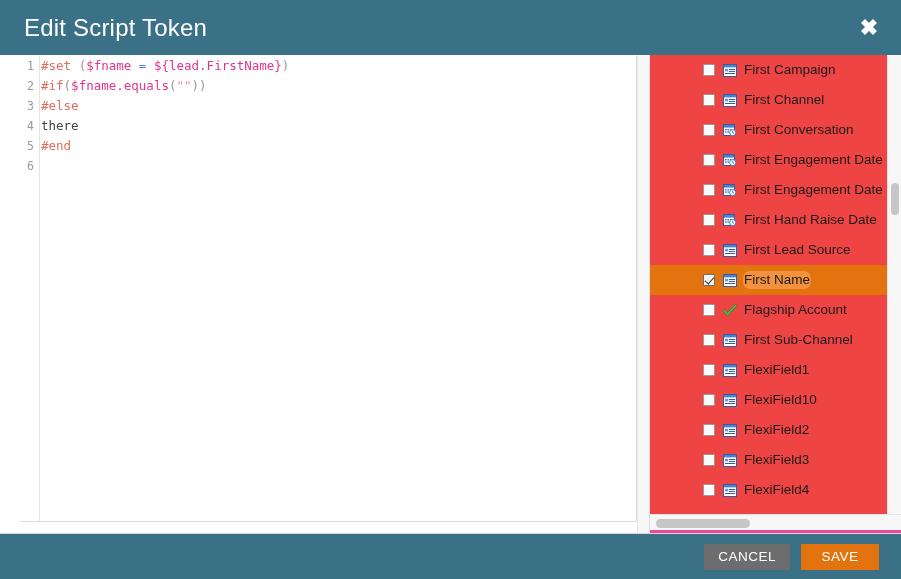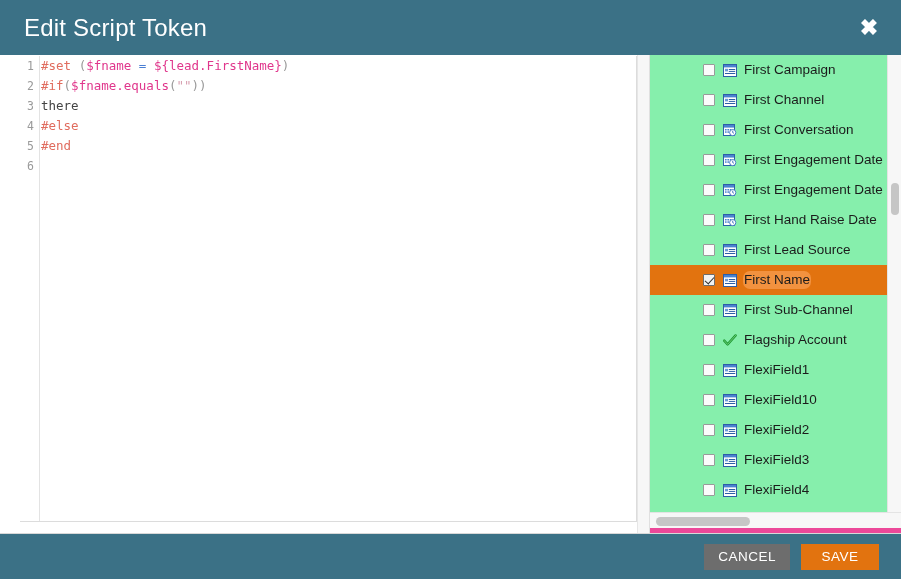--- a/index.html
+++ b/index.html
@@ -106,22 +106,22 @@
     background:#f7f7f7;
     border-left:1px solid #e6e6e6;
     border-right:1px solid #e0e0e0;
     box-sizing:border-box;
   }
 
   
   .list-panel{
     flex:1 1 auto;
     position:relative;
-    background:#86efac;
-    border-bottom:6px solid #ec4899;
+    background:#ef4444;
+    border-bottom:4px solid #ec4899;
     box-sizing:border-box;
     overflow:hidden;
   }
   .list-scroll{
     position:absolute;left:0;top:0;right:14px;bottom:16px;
     overflow:hidden;
   }
   .field-row{
     height:30px;
     display:flex;align-items:center;
@@ -241,22 +241,22 @@
             <div class="ln">1</div>
             <div class="ln">2</div>
             <div class="ln">3</div>
             <div class="ln">4</div>
             <div class="ln">5</div>
             <div class="ln">6</div>
           </div>
         <div class="code-area" id="codeArea">
             <div class="code-line"><span class="tok-directive">#set</span><span class="tok-punct"> (</span><span class="tok-var">$fname</span><span class="tok-plain"> </span><span class="tok-op">=</span><span class="tok-plain"> </span><span class="tok-var">${lead.FirstName}</span><span class="tok-punct">)</span></div>
             <div class="code-line"><span class="tok-directive">#if</span><span class="tok-punct">(</span><span class="tok-var">$fname.equals</span><span class="tok-punct">(</span><span class="tok-str">""</span><span class="tok-punct">))</span></div>
+            <div class="code-line"><span class="tok-directive">#else</span></div>
             <div class="code-line"><span class="tok-plain">there</span></div>
-            <div class="code-line"><span class="tok-directive">#else</span></div>
             <div class="code-line"><span class="tok-directive">#end</span></div>
           </div>
       </div>
     </div>
 
     <div class="mid-strip"></div>
 
     <div class="list-panel">
       <div class="list-scroll" id="fieldList">
           <div class="field-row">
@@ -371,36 +371,36 @@
               <rect x="2" y="4.8" width="3" height="2.6" fill="#6b9ad8"></rect>
               <rect x="5.8" y="5" width="6.4" height="1" fill="#2c5fa8"></rect>
               <rect x="5.8" y="6.9" width="6.4" height="1" fill="#2c5fa8"></rect>
               <rect x="2" y="9" width="10.2" height="1" fill="#2c5fa8"></rect>
             </svg>
             <span class="flabel">First Name</span>
           </div>
           <div class="field-row">
             <span class="cb"></span>
             <svg class="ficon" viewBox="0 0 14 13" xmlns="http://www.w3.org/2000/svg">
-              <rect x="0.5" y="0.5" width="13" height="12" fill="#ffffff" stroke="#2c5fa8"></rect>
-              <rect x="1" y="1" width="12" height="2.4" fill="#4a82d0"></rect>
-              <rect x="2" y="4.8" width="3" height="2.6" fill="#6b9ad8"></rect>
-              <rect x="5.8" y="5" width="6.4" height="1" fill="#2c5fa8"></rect>
-              <rect x="5.8" y="6.9" width="6.4" height="1" fill="#2c5fa8"></rect>
-              <rect x="2" y="9" width="10.2" height="1" fill="#2c5fa8"></rect>
-            </svg>
-            <span class="flabel">First Sub-Channel</span>
-          </div>
-          <div class="field-row">
-            <span class="cb"></span>
-            <svg class="ficon" viewBox="0 0 14 13" xmlns="http://www.w3.org/2000/svg">
               <path d="M1.2 6.6 L4.6 10.4 L12.6 1.4" stroke="#1e9a32" stroke-width="2.4" fill="none" stroke-linecap="round" stroke-linejoin="round"></path>
               <path d="M1.2 6.6 L4.6 10.4 L12.6 1.4" stroke="#7fd88c" stroke-width="0.8" fill="none" stroke-linecap="round" stroke-linejoin="round"></path>
             </svg>
             <span class="flabel">Flagship Account</span>
+          </div>
+          <div class="field-row">
+            <span class="cb"></span>
+            <svg class="ficon" viewBox="0 0 14 13" xmlns="http://www.w3.org/2000/svg">
+              <rect x="0.5" y="0.5" width="13" height="12" fill="#ffffff" stroke="#2c5fa8"></rect>
+              <rect x="1" y="1" width="12" height="2.4" fill="#4a82d0"></rect>
+              <rect x="2" y="4.8" width="3" height="2.6" fill="#6b9ad8"></rect>
+              <rect x="5.8" y="5" width="6.4" height="1" fill="#2c5fa8"></rect>
+              <rect x="5.8" y="6.9" width="6.4" height="1" fill="#2c5fa8"></rect>
+              <rect x="2" y="9" width="10.2" height="1" fill="#2c5fa8"></rect>
+            </svg>
+            <span class="flabel">First Sub-Channel</span>
           </div>
           <div class="field-row">
             <span class="cb"></span>
             <svg class="ficon" viewBox="0 0 14 13" xmlns="http://www.w3.org/2000/svg">
               <rect x="0.5" y="0.5" width="13" height="12" fill="#ffffff" stroke="#2c5fa8"></rect>
               <rect x="1" y="1" width="12" height="2.4" fill="#4a82d0"></rect>
               <rect x="2" y="4.8" width="3" height="2.6" fill="#6b9ad8"></rect>
               <rect x="5.8" y="5" width="6.4" height="1" fill="#2c5fa8"></rect>
               <rect x="5.8" y="6.9" width="6.4" height="1" fill="#2c5fa8"></rect>
               <rect x="2" y="9" width="10.2" height="1" fill="#2c5fa8"></rect>

